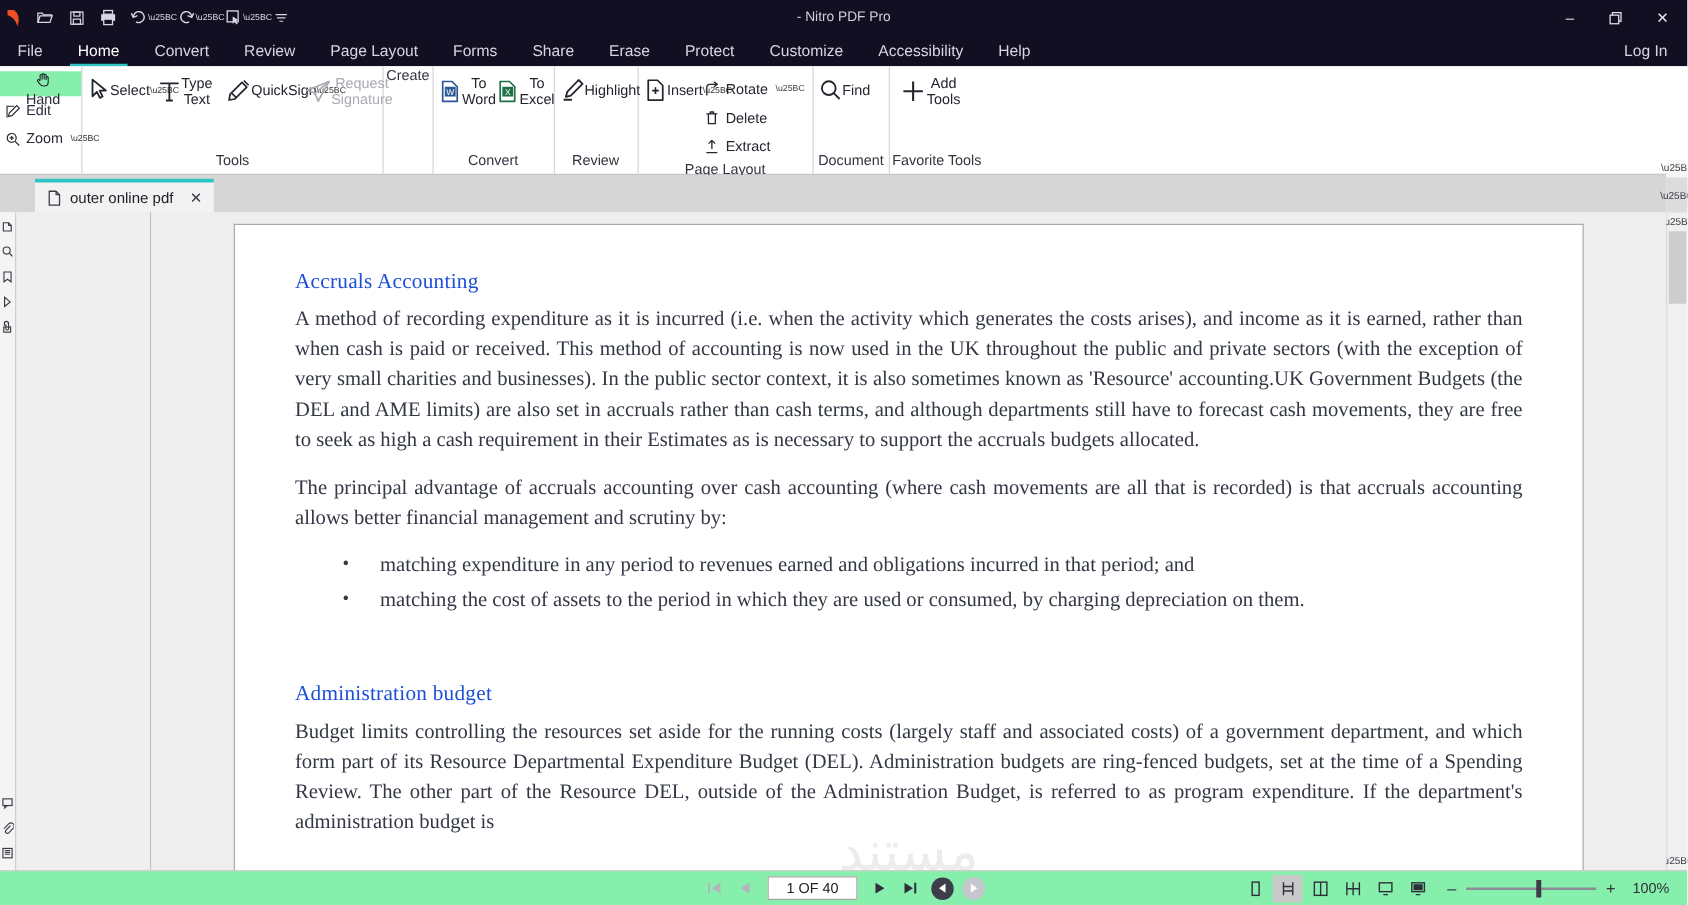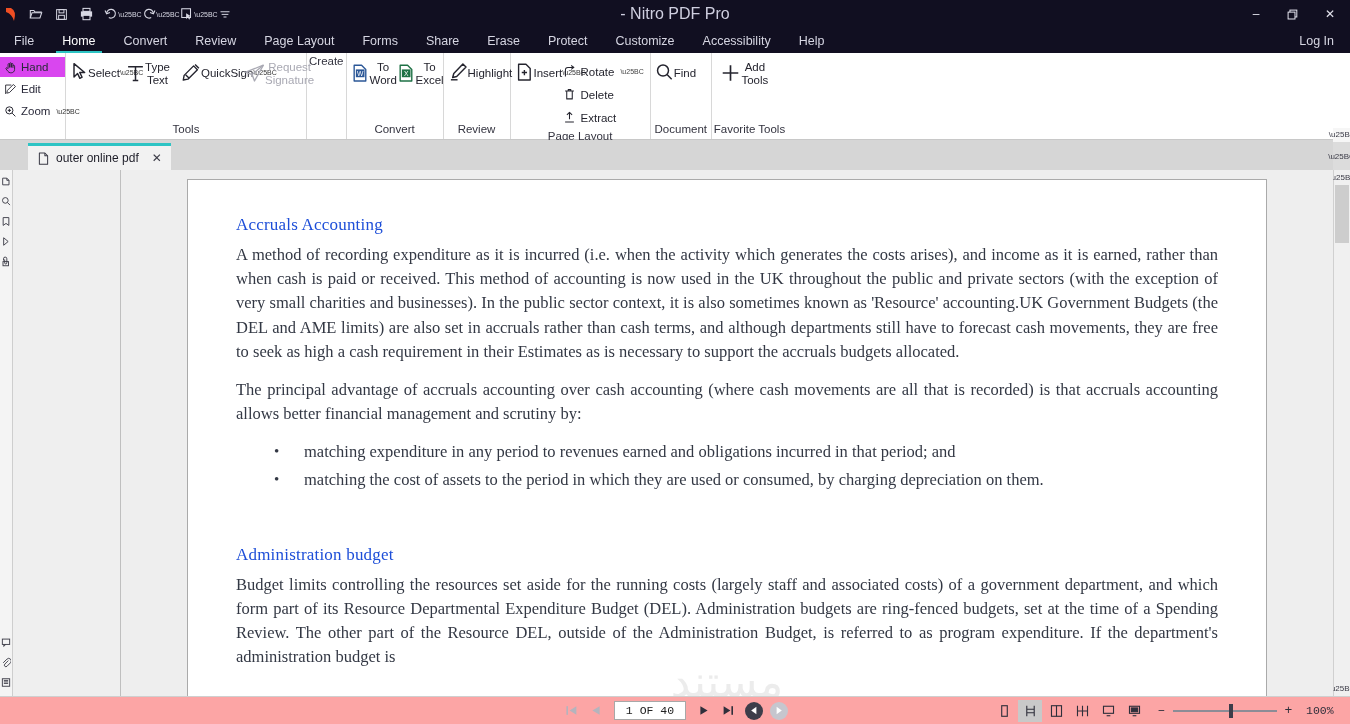--- a/index.html
+++ b/index.html
@@ -21,21 +21,21 @@
   .qat-btn {
     width: 24px; height: 24px; display: flex; align-items: center; justify-content: center;
     color: #d8d8e4;
   }
   .qat-caret {
     width: 12px; height: 24px; display: flex; align-items: center; justify-content: center;
     color: #d8d8e4; font-size: 7px;
   }
   .title-text {
     position: absolute; left: 0; right: 0; text-align: center;
-    color: #cfcfe0; font-size: 16px; pointer-events: none;
+    color: #cfcfe0; font-size: 11px; pointer-events: none;
   }
   .wincontrols { position: absolute; right: 0; top: 0; display: flex; height: 28px; }
   .wc {
     width: 36px; height: 28px; display: flex; align-items: center; justify-content: center;
     color: #e4e4ee; font-size: 12px;
   }
   .wc.close { width: 40px; }
 
   
   .menubar {
@@ -60,21 +60,21 @@
     border-bottom: 1px solid #c8c8c8; position: relative;
   }
   .leftmodes {
     width: 66px; padding-top: 4px; display: flex; flex-direction: column; gap: 2px;
     border-right: 1px solid #d8d8d8;
   }
   .mode {
     display: flex; align-items: center; gap: 4px; height: 20px;
     padding-left: 4px; font-size: 11.5px; color: #2a2a3a;
   }
-  .mode.sel { background: #d946ef; }
+  .mode.sel { background: #86efac; flex-direction: column; }
   .mode svg { flex: 0 0 auto; }
 
   .group {
     display: flex; flex-direction: column; align-items: center;
     border-right: 1px solid #d8d8d8; position: relative; padding: 0 2px;
   }
   .group:last-child { border-right: none; }
   .group-items { display: flex; flex: 1; align-items: flex-start; padding-top: 6px; }
   .group-label {
     font-size: 11.5px; color: #33333f; text-align: center;
@@ -193,22 +193,22 @@
   }
   .rcc-a { font-size: 8px; color: #3a3a46; height: 14px; line-height: 14px; }
   .rcc-b {
     background: #dcdcdc; width: 17px; height: 28px; display: flex;
     align-items: center; justify-content: center; font-size: 8px; color: #3a3a46;
   }
 
   
   .statusbar {
     position: absolute; left: 0; right: 0; bottom: 0; height: 28px;
-    background: #fca5a5; border-top: 1px solid #cfcfcf;
-    display: flex; align-items: center; position: absolute; font-family: Liberation Mono, monospace;
+    background: #86efac; border-top: 1px solid #cfcfcf;
+    display: flex; align-items: center; position: absolute;
   }
   .sb-center {
     position: absolute; left: 0; right: 0; display: flex; justify-content: center;
     align-items: center; gap: 4px;
   }
   .navbtn {
     width: 20px; height: 22px; display: flex; align-items: center; justify-content: center;
     color: #2f2f3b;
   }
   .navbtn.disabled { color: #b4b4bd; }

